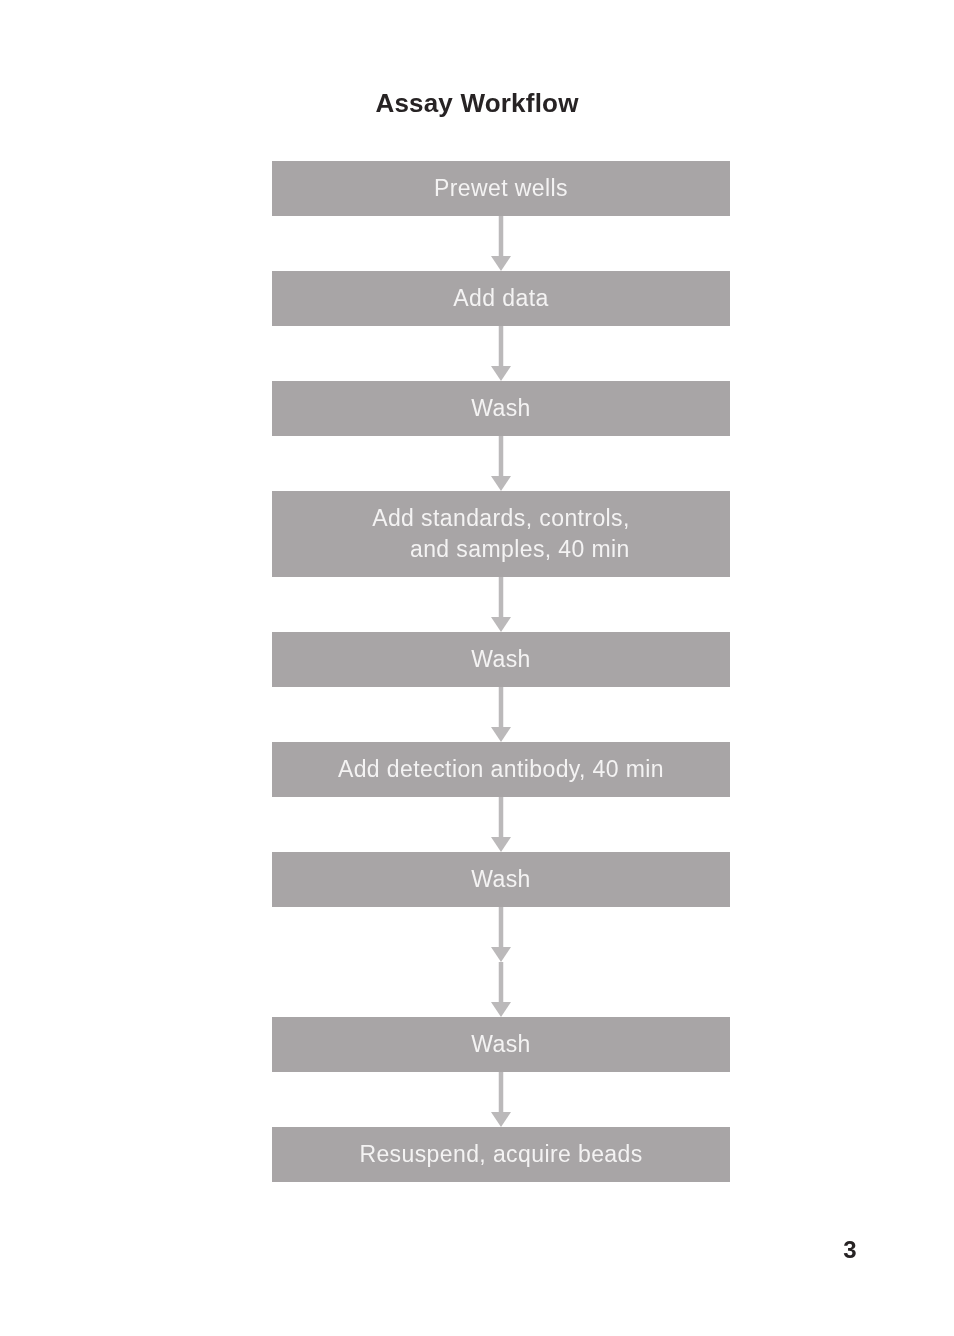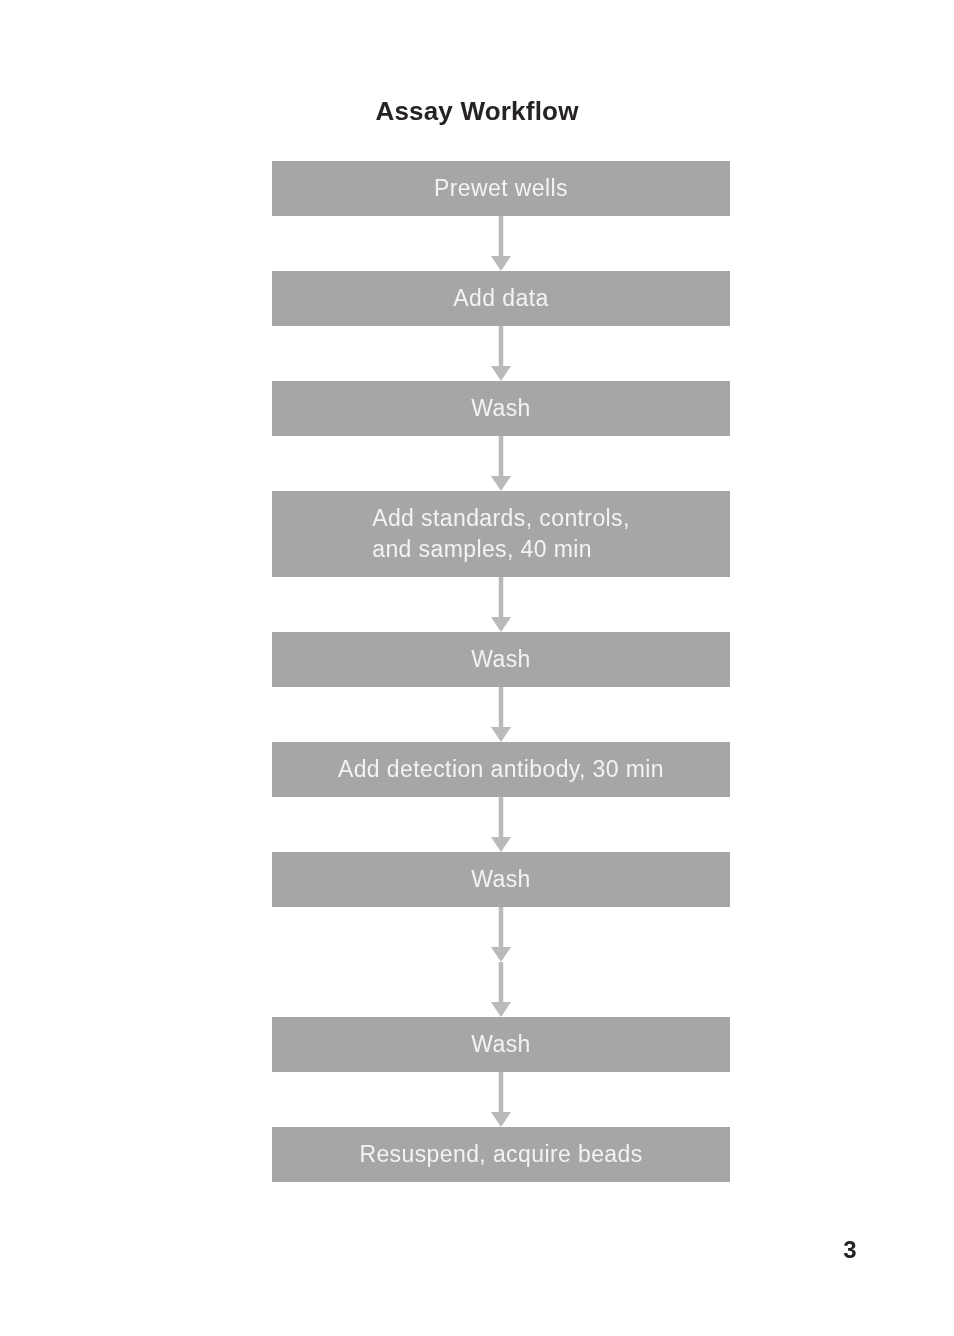--- a/index.html
+++ b/index.html
@@ -11,21 +11,21 @@
     overflow: hidden;
   }
   .page {
     position: absolute;
     left: 0; top: 0;
     width: 954px; height: 1336px;
     background: #ffffff;
   }
   .title {
     position: absolute;
-    top: 96px; left: 0;
+    top: 88px; left: 0;
     width: 954px;
     text-align: center;
     font-size: 26px;
     font-weight: bold;
     letter-spacing: 0.2px;
     color: var(--heading-text, #272324);
   }
   .flow {
     position: absolute;
     left: 272px; top: 161px;
@@ -33,21 +33,21 @@
     display: flex;
     flex-direction: column;
   }
   .step {
     background: var(--box-fill, #a8a5a6);
     color: var(--box-text, #f4f3f3);
     font-size: 23px;
     line-height: 31px;
     letter-spacing: 0.4px;
     padding: 12px 10px;
-    text-align: left;
+    text-align: right;
     white-space: pre-line;
     display: flex;
     align-items: center;
     justify-content: center;
   }
   .arrow-wrap {
     height: 55px;
     display: flex;
     align-items: center;
     justify-content: center;
@@ -112,21 +112,21 @@
 
     <div class="step">Wash</div>
 
     <div class="arrow-wrap">
       <svg width="24" height="55" viewBox="0 0 24 55" aria-hidden="true">
         <rect x="9.75" y="0" width="4.5" height="41" fill="currentColor"></rect>
         <polygon points="2,40 22,40 12,55" fill="currentColor"></polygon>
       </svg>
     </div>
 
-    <div class="step">Add detection antibody, 30 min</div>
+    <div class="step">Add detection antibody, 40 min</div>
 
     <div class="arrow-wrap">
       <svg width="24" height="55" viewBox="0 0 24 55" aria-hidden="true">
         <rect x="9.75" y="0" width="4.5" height="41" fill="currentColor"></rect>
         <polygon points="2,40 22,40 12,55" fill="currentColor"></polygon>
       </svg>
     </div>
 
     <div class="step">Wash</div>
 

